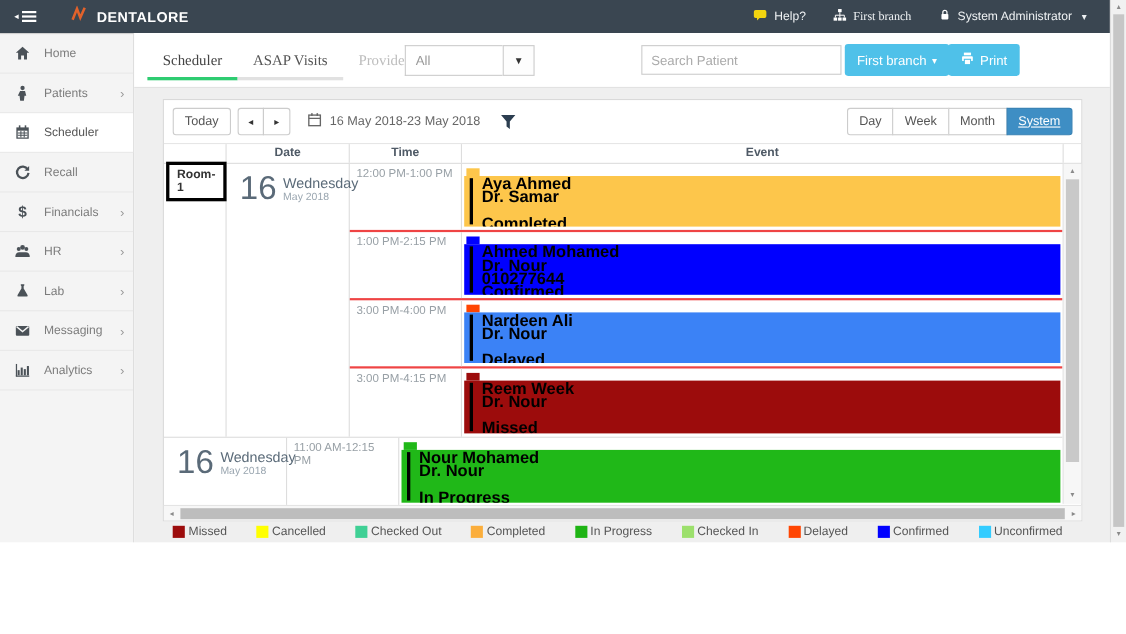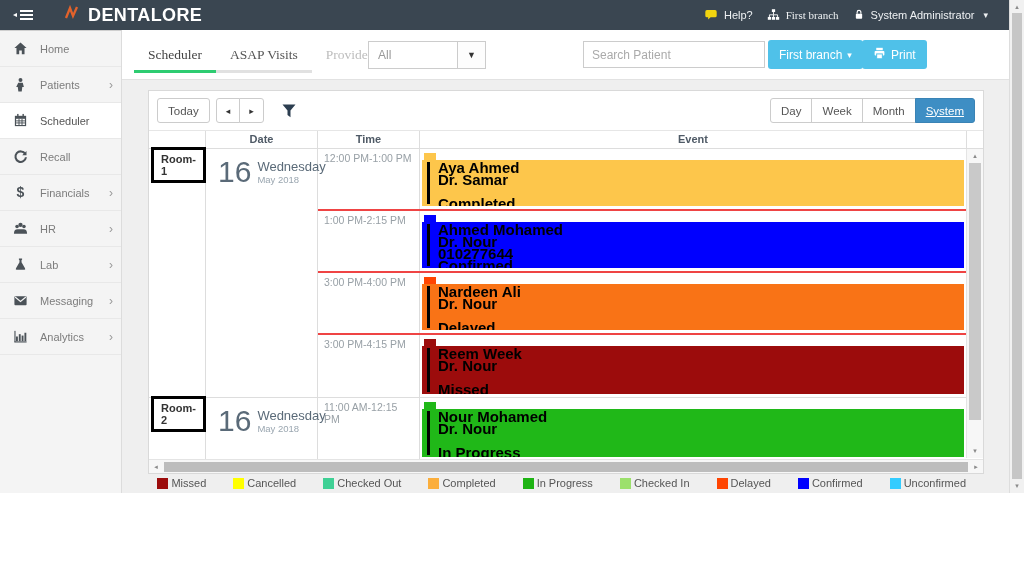--- a/index.html
+++ b/index.html
@@ -8,22 +8,22 @@
   .serif { font-family:"Liberation Serif",serif; }
 
   
   .navbar { position:absolute; left:0; top:0; width:1024px; height:30px;
             background:#3a4651; display:flex; align-items:center; z-index:10; }
   .collapse { margin-left:13px; display:flex; align-items:center; gap:3px; color:#fff; }
   .collapse .tri { font-size:8px; line-height:8px; }
   .burger { display:inline-block; width:13px; }
   .burger i { display:block; height:2px; background:#fff; margin:2px 0; }
   .brand { margin-left:30px; display:flex; align-items:center; gap:7px; }
-  .brand-text { color:#fff; font-weight:bold; font-size:18px; letter-spacing:.4px; }
-  .nav-right { margin-left:auto; margin-right:36px; display:flex; align-items:center; gap:14px;justify-content:flex-end; }
+  .brand-text { color:#fff; font-weight:bold; font-size:13px; letter-spacing:.4px; }
+  .nav-right { margin-left:auto; margin-right:36px; display:flex; align-items:center; gap:24px;justify-content:flex-end; }
   .nav-item { display:flex; align-items:center; gap:6px; color:#eef1f3; font-size:11px; }
   .nav-item .caret { font-size:9px; margin-left:3px; }
 
   
   .sidebar { position:absolute; left:0; top:30px; width:122px; height:463px;
              background:#f4f4f4; border-right:1px solid #dcdcdc; border-top:1px solid #cfcfcf; }
   .side-item { height:36px; display:flex; align-items:center; padding:0 8px 0 13px;
                border-bottom:1px solid #e8e8e8; color:#7c7c7c; font-size:11px; cursor:pointer; }
   .side-item.active { background:#fff; color:#555; }
   .side-icon { width:17px; height:16px; margin-right:10px; color:#4b5258; flex:0 0 auto; }
@@ -322,20 +322,31 @@
   </button>
 </div>
 
 <div class="panel">
   <div class="ptoolbar">
     <button class="btn">Today</button>
     <span class="nav-group">
       <button class="btn">◂</button>
       <button class="btn">▸</button>
     </span>
+    <span class="date-disp">
+      <span>
+        <svg width="14" height="14" viewBox="0 0 16 16">
+            <rect x="2" y="3" width="12" height="11" fill="none" stroke="#666" stroke-width="1.4"></rect>
+            <line x1="2" y1="6.4" x2="14" y2="6.4" stroke="#666" stroke-width="1.2"></line>
+            <rect x="4.4" y="1" width="1.6" height="2.8" fill="#666"></rect>
+            <rect x="10" y="1" width="1.6" height="2.8" fill="#666"></rect>
+          </svg>
+      </span>
+      <span>16 May 2018-23 May 2018</span>
+    </span>
     <span class="filter-ic">
       <svg width="16" height="16" viewBox="0 0 16 16">
           <path d="M1.5 1.5 h13 l-5 6 v6.8 l-3 -2.2 v-4.6 Z" fill="#2c3e50"></path>
         </svg>
     </span>
     <span class="view-group">
         <button class="btn">Day</button>
         <button class="btn">Week</button>
         <button class="btn">Month</button>
         <button class="btn active">System</button>
@@ -391,21 +402,21 @@
             <div class="evt-line">Confirmed</div>
           </div>
         </div>
       </div>
     </div>
     <div class="trow">
       <div class="col-time">3:00 PM-4:00 PM</div>
       <div class="col-event">
         <div class="evt">
           <div class="evt-notch" style="background:#ff4502"></div>
-          <div class="evt-main" style="background:#f97316">
+          <div class="evt-main" style="background:#3b82f6">
             <div class="evt-bar"></div>
             <div class="evt-line">Nardeen Ali</div>
             <div class="evt-line">Dr. Nour</div>
             <div class="evt-line"></div>
             <div class="evt-line">Delayed</div>
           </div>
         </div>
       </div>
     </div>
     <div class="trow">
@@ -419,23 +430,20 @@
             <div class="evt-line">Dr. Nour</div>
             <div class="evt-line"></div>
             <div class="evt-line">Missed</div>
           </div>
         </div>
       </div>
     </div>
         </div>
       </div>
       <div class="tgroup">
-    <div class="col-room">
-      <div class="room-badge">Room-2</div>
-    </div>
     <div class="col-date">
       <span class="date-day">16</span>
       <span class="date-sub">
         <span class="date-wd">Wednesday</span>
         <span class="date-my">May 2018</span>
       </span>
     </div>
     <div class="rows">
     <div class="trow">
       <div class="col-time">11:00 AM-12:15 PM</div>

